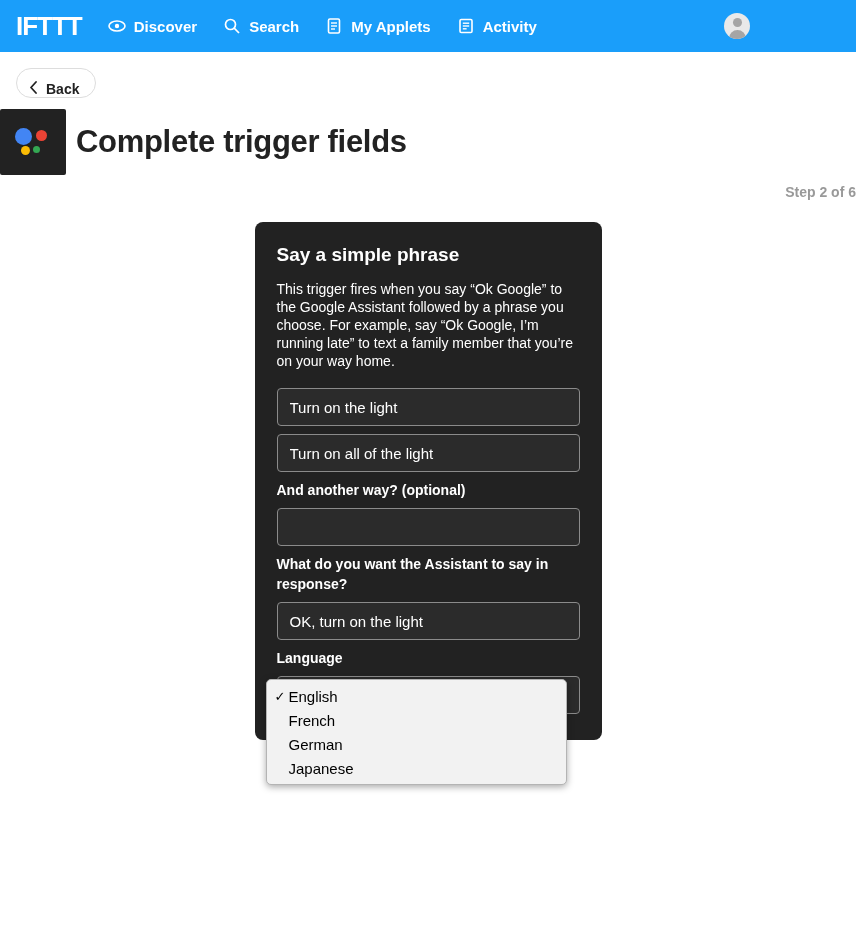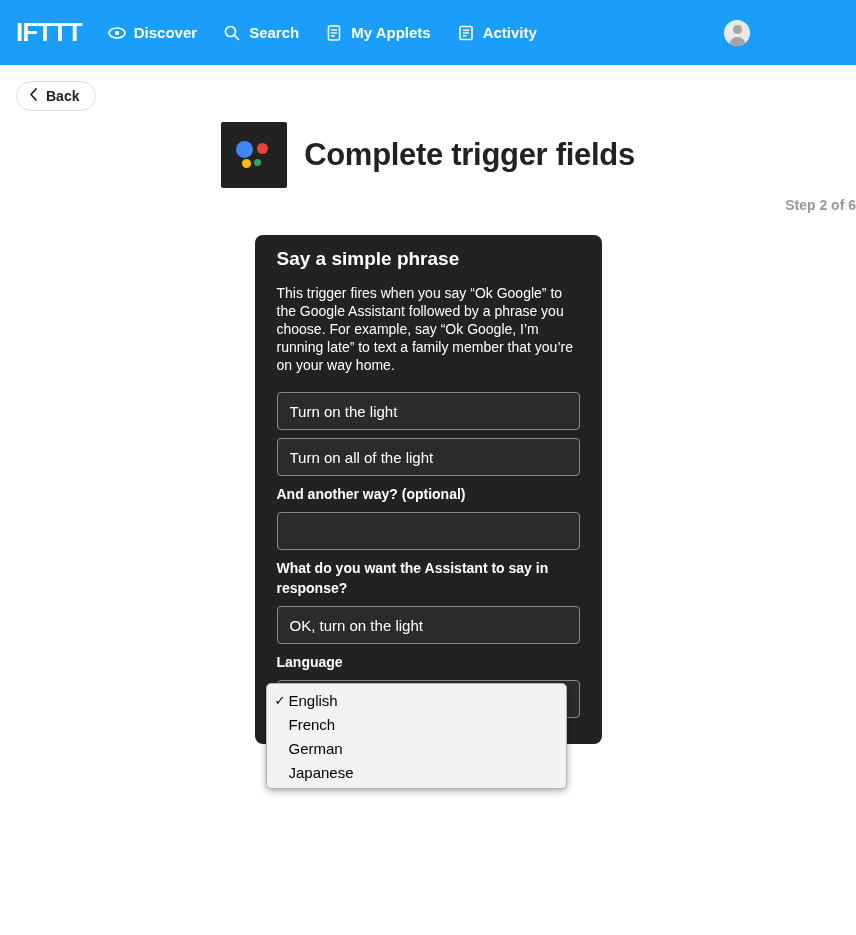--- a/index.html
+++ b/index.html
@@ -8,21 +8,21 @@
     padding: 0;
     width: 856px;
     height: 935px;
     background: #ffffff;
     font-family: "Liberation Sans", sans-serif;
     overflow: hidden;
   }
 
   
   .navbar {
-    height: 65px;
+    height: 52px;
     background: #1a9efa;
     display: flex;
     align-items: center;
     padding: 0 16px;
     position: relative;
   }
   .logo {
     display: flex;
     align-items: center;
     margin-right: 26px;
@@ -72,40 +72,40 @@
     width: 17px; height: 9px;
     border-radius: 9px 9px 0 0;
     background: #a5a5a5;
     position: absolute; bottom: 0px; left: 4.5px;
   }
 
   
   .back-bar { padding: 16px 16px 0 16px; }
   .back-btn {
     display: inline-flex;
-    align-items: center;
+    align-items: flex-end;
     gap: 8px;
     border: 1px solid #dddddd;
     border-radius: 18px;
     height: 30px;
     padding: 0 16px 0 12px;
     background: #ffffff;
     cursor: pointer;
     font-size: 14px;
     color: #222222;
     font-weight: bold;
   }
 
   
   .header {
     display: flex;
     align-items: center;
-    justify-content: center;
+    justify-content: flex-start;
     margin-top: 11px;
-    gap: 17px;
+    gap: 10px;
   }
   .service-icon {
     width: 66px;
     height: 66px;
     background: #222222;
     border-radius: 2px;
     position: relative;
     flex: none;
   }
   
@@ -132,21 +132,21 @@
   
   .card-wrap {
     display: flex;
     justify-content: center;
     margin-top: 22px;
   }
   .card {
     width: 347px;
     background: #222222;
     border-radius: 8px;
-    padding: 13px 22px 26px 22px;
+    padding: 22px 22px 26px 22px;
     position: relative;
   }
   .card-title {
     color: #ffffff;
     font-size: 19px;
     font-weight: bold;
     margin-bottom: 14px;
   }
   .card-desc {
     color: #ffffff;

